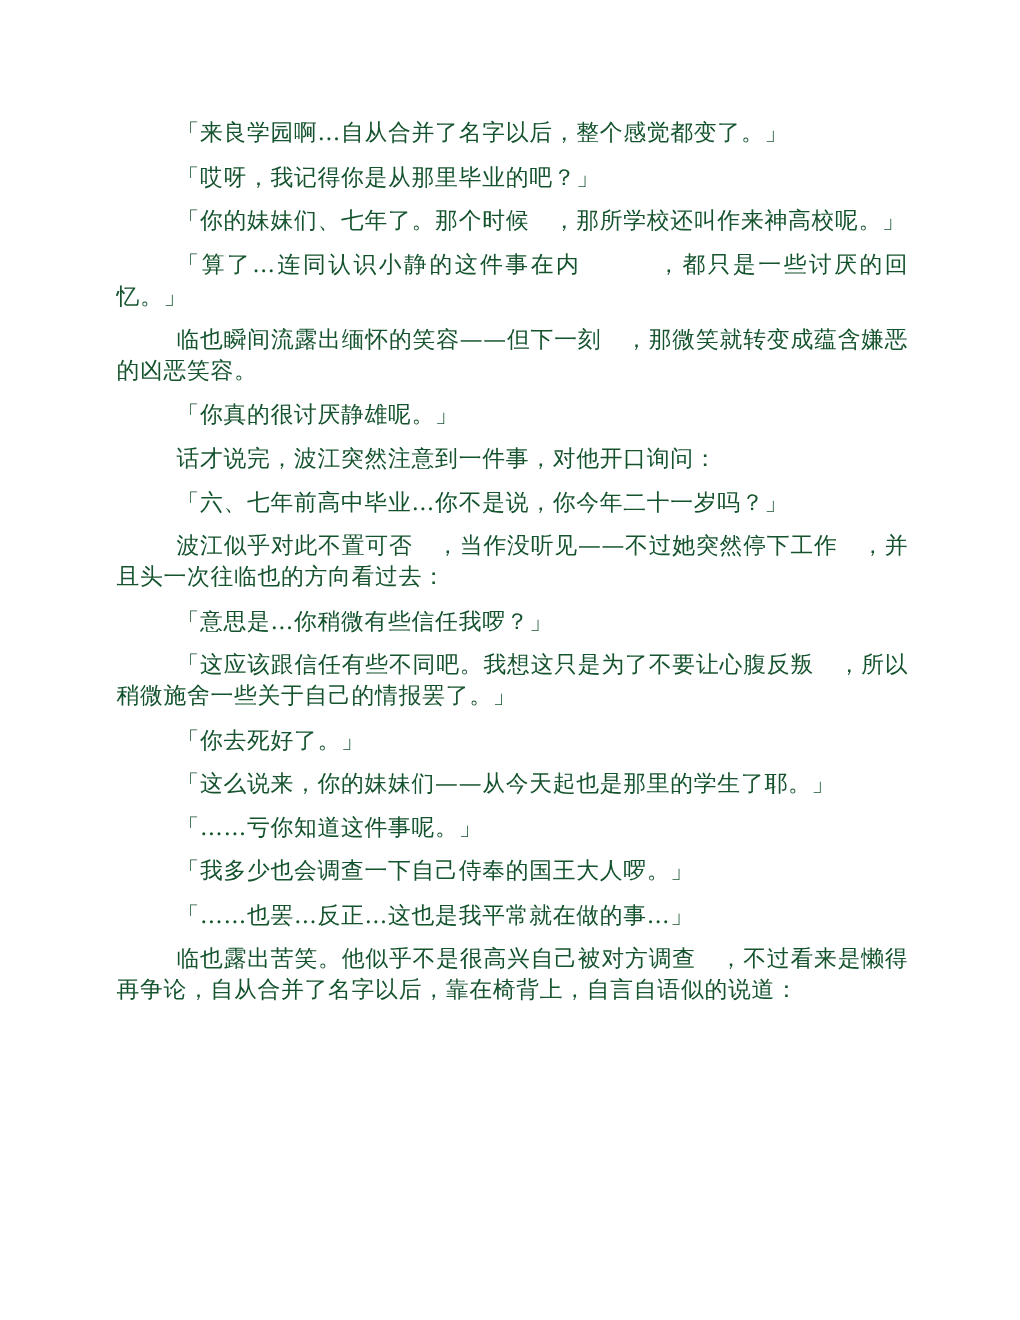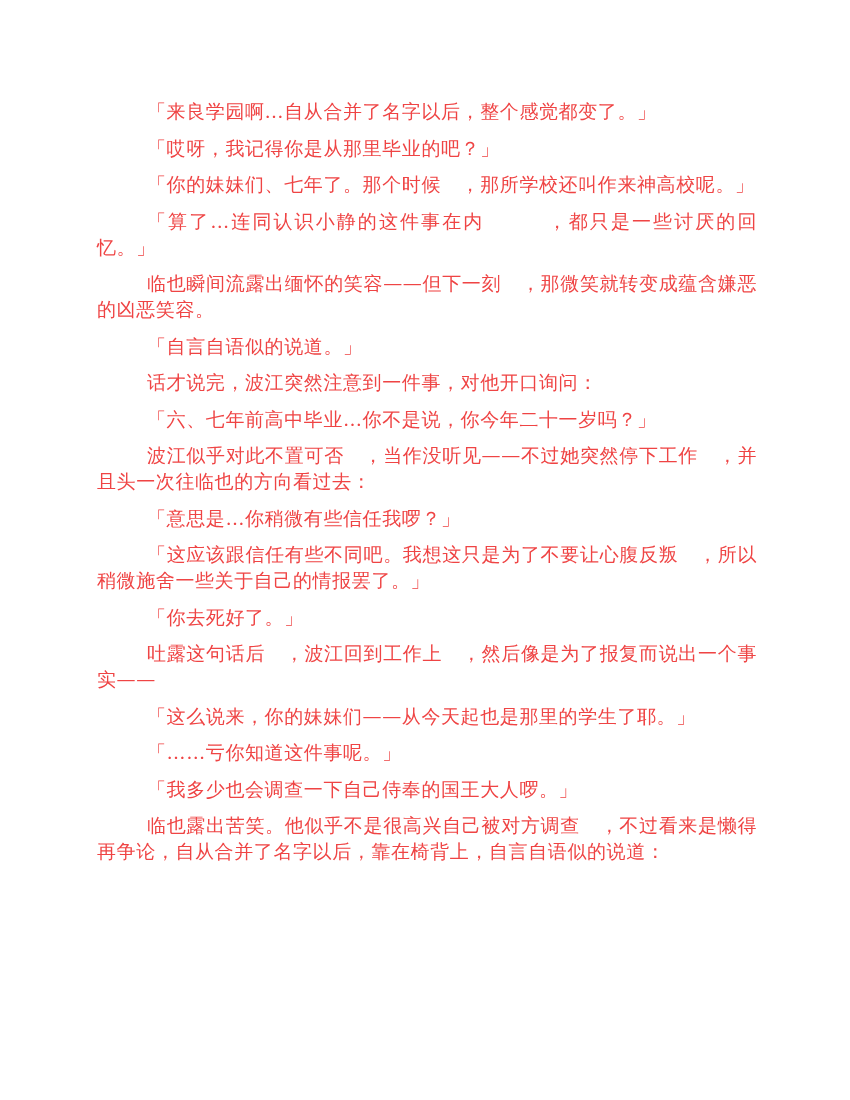--- a/index.html
+++ b/index.html
@@ -4,44 +4,44 @@
 <style>
   html, body { margin: 0; padding: 0; background: #ffffff; }
   body { width: 850px; height: 1100px; position: relative; overflow: hidden; }
   .page {
     position: absolute;
     left: 97px;
     top: 98px;
     width: 660px;
     font-family: "DejaVu Serif", "Liberation Serif", serif;
     font-size: 19px;
-    color: #ef4444;
+    color: #14532d;
   }
   .para {
     margin: 0 0 10.5px 0;
     line-height: 26px;
     text-indent: 50px;
     text-align: justify;
     letter-spacing: 0.6px;
   }
 </style>
 </head>
 <body>
 
 <div class="page">
   <p class="para">「来良学园啊…自从合并了名字以后，整个感觉都变了。」</p>
   <p class="para">「哎呀，我记得你是从那里毕业的吧？」</p>
   <p class="para">「你的妹妹们、七年了。那个时候　，那所学校还叫作来神高校呢。」</p>
   <p class="para">「算了…连同认识小静的这件事在内　　　，都只是一些讨厌的回忆。」</p>
   <p class="para">临也瞬间流露出缅怀的笑容——但下一刻　，那微笑就转变成蕴含嫌恶的凶恶笑容。</p>
-  <p class="para">「自言自语似的说道。」</p>
+  <p class="para">「你真的很讨厌静雄呢。」</p>
   <p class="para">话才说完，波江突然注意到一件事，对他开口询问：</p>
   <p class="para">「六、七年前高中毕业…你不是说，你今年二十一岁吗？」</p>
   <p class="para">波江似乎对此不置可否　，当作没听见——不过她突然停下工作　，并且头一次往临也的方向看过去：</p>
   <p class="para">「意思是…你稍微有些信任我啰？」</p>
   <p class="para">「这应该跟信任有些不同吧。我想这只是为了不要让心腹反叛　，所以稍微施舍一些关于自己的情报罢了。」</p>
   <p class="para">「你去死好了。」</p>
-  <p class="para">吐露这句话后　，波江回到工作上　，然后像是为了报复而说出一个事实——</p>
   <p class="para">「这么说来，你的妹妹们——从今天起也是那里的学生了耶。」</p>
   <p class="para">「……亏你知道这件事呢。」</p>
   <p class="para">「我多少也会调查一下自己侍奉的国王大人啰。」</p>
+  <p class="para">「……也罢…反正…这也是我平常就在做的事…」</p>
   <p class="para">临也露出苦笑。他似乎不是很高兴自己被对方调查　，不过看来是懒得再争论，自从合并了名字以后，靠在椅背上，自言自语似的说道：</p>
 </div>
 
 </body></html>

